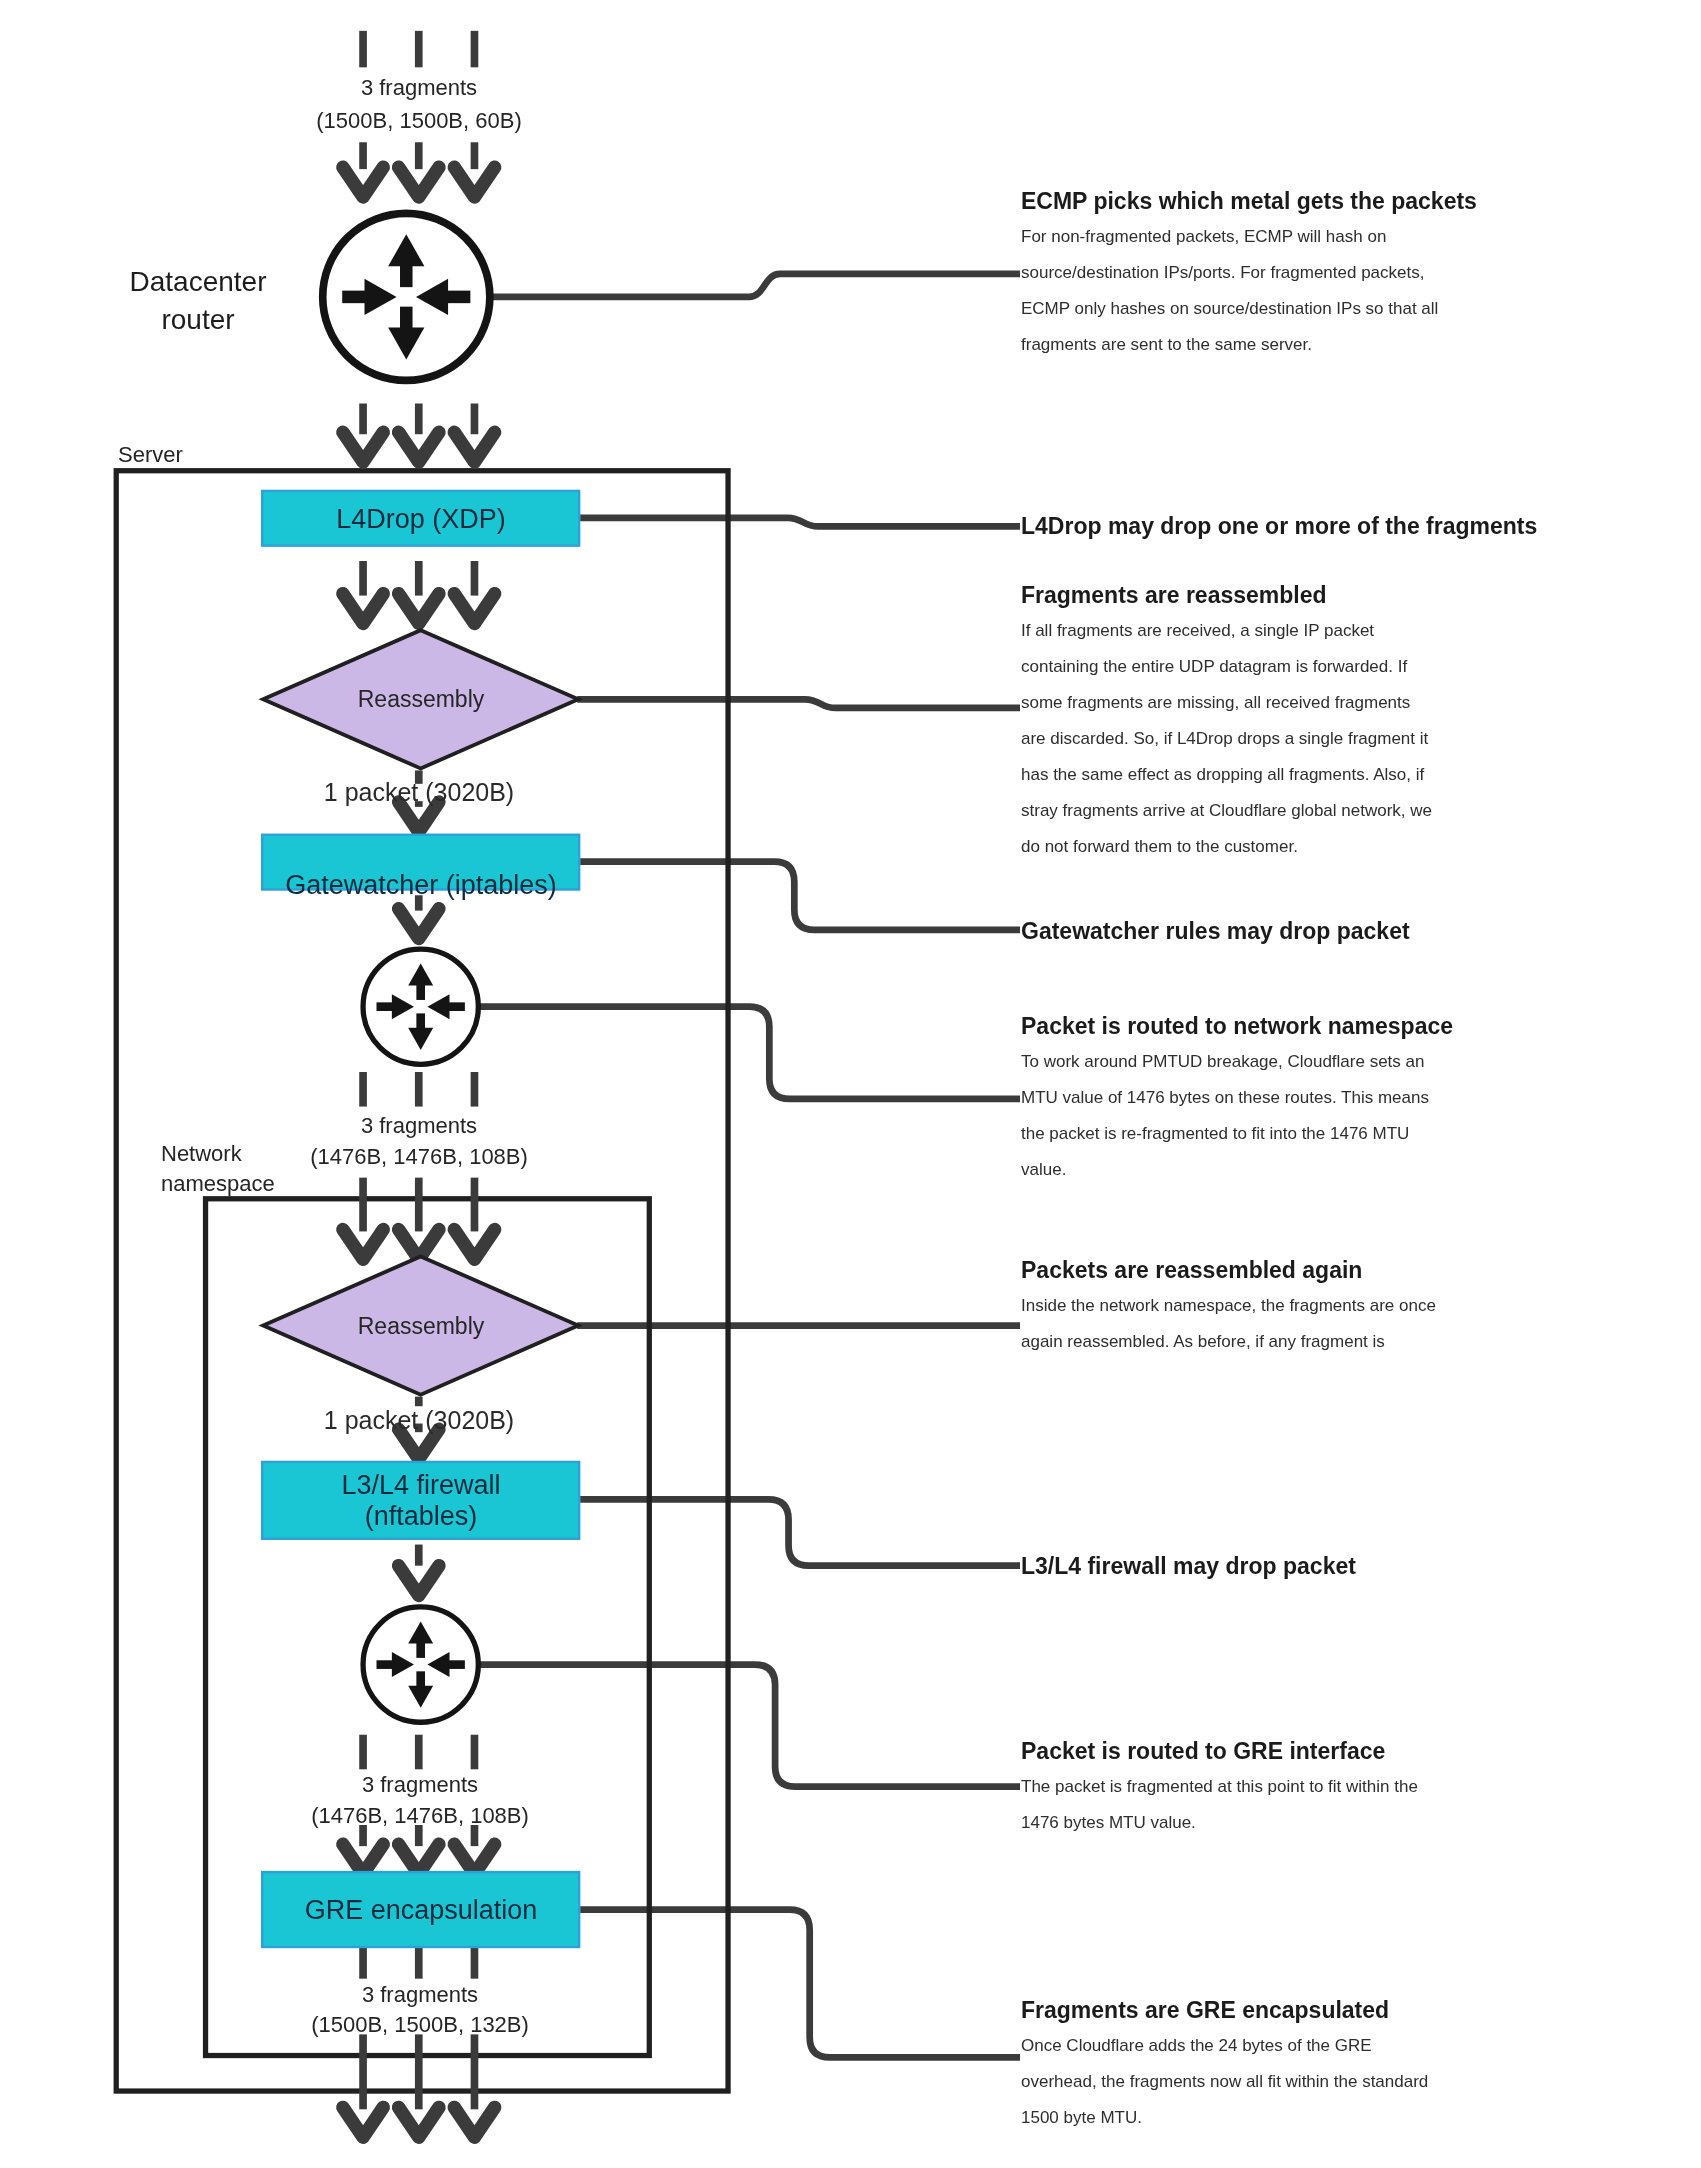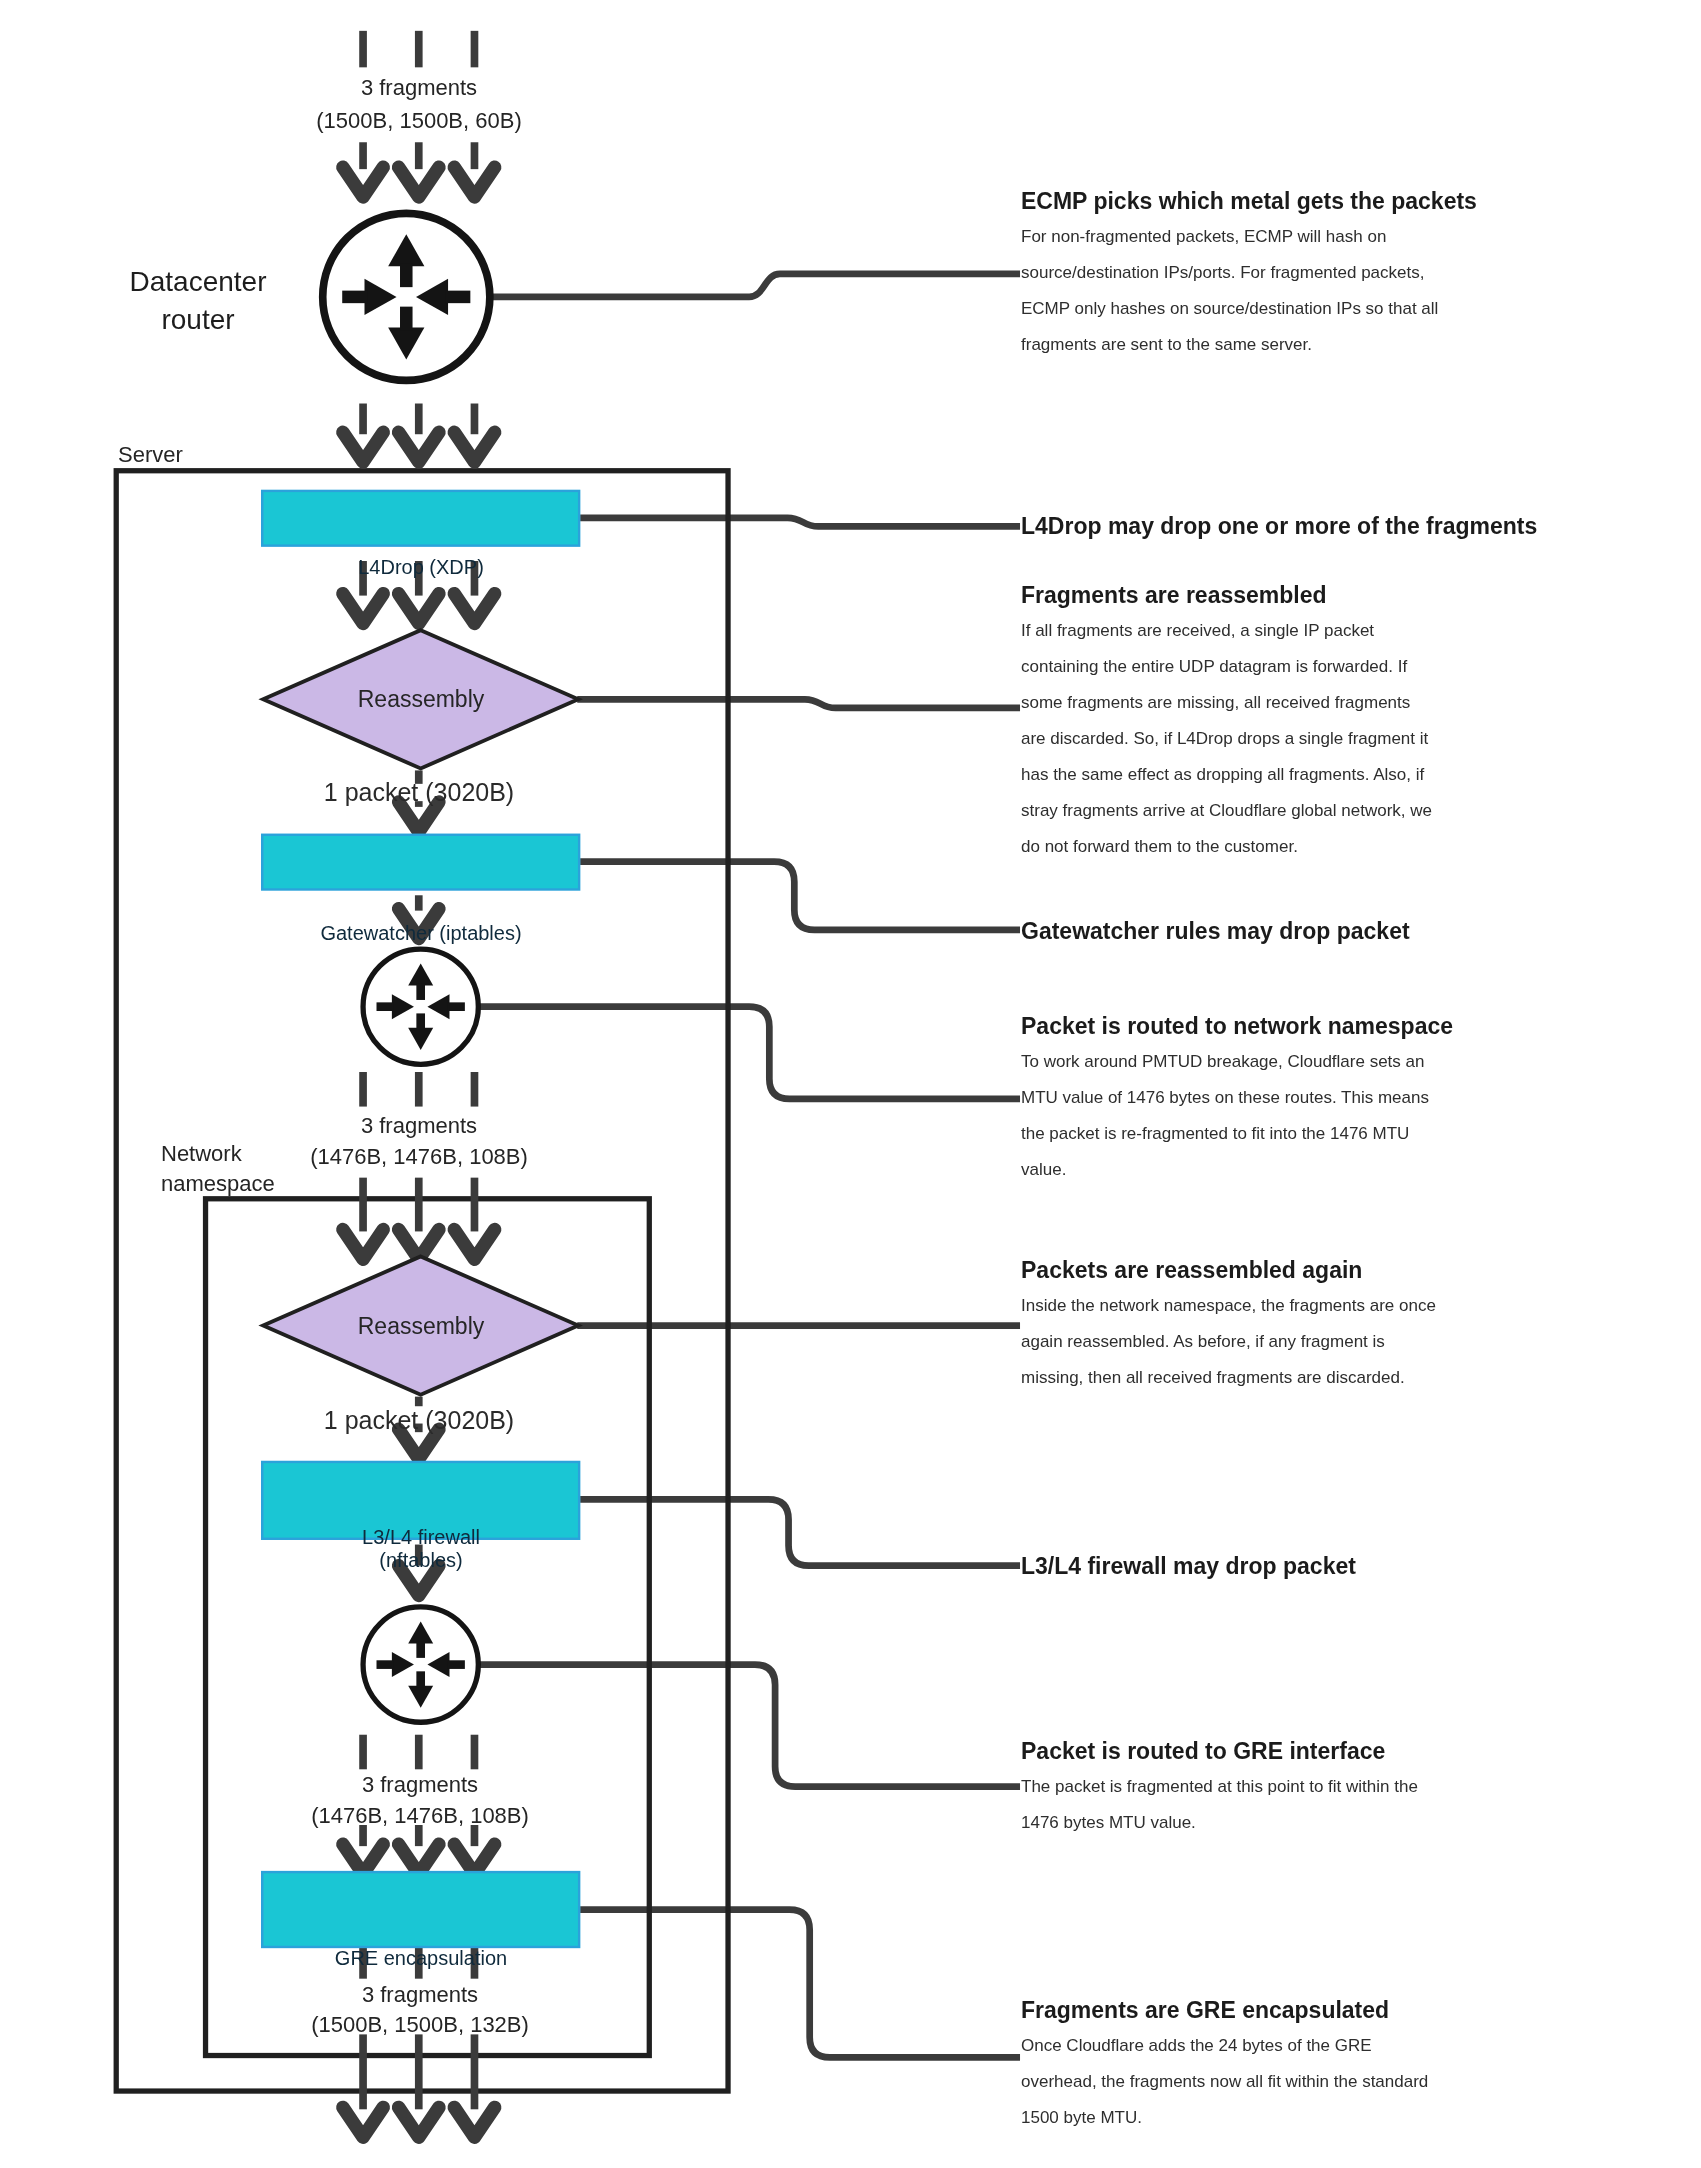--- a/index.html
+++ b/index.html
@@ -4,21 +4,21 @@
 <style>
   html,body{margin:0;padding:0;background:#ffffff;}
   #canvas{
     position:relative;width:1540px;height:2168px;background:#ffffff;
     font-family:"Liberation Sans", sans-serif;overflow:hidden;
   }
   #diagram-svg{position:absolute;left:0;top:0;}
   .c{position:absolute;transform:translate(-50%,-50%);white-space:nowrap;text-align:center;}
   .small-lbl{font-size:22px;color:#252525;}
   .packet-lbl{font-size:25px;color:#2a2a2a;}
-  .node-lbl{font-size:20px;color:#0f2a3c;margin-top:48px;}
+  .node-lbl{font-size:27px;color:#0f2a3c;}
   .diamond-lbl{font-size:23px;color:#262626;}
   .zone-lbl{position:absolute;font-size:22px;color:#252525;line-height:30px;white-space:nowrap;}
   .dc-lbl{font-size:28px;color:#1d1d1d;line-height:38px;}
   .ann{position:absolute;left:1021px;width:680px;}
   .ann-t{font-weight:bold;font-size:23px;line-height:36px;color:#1b1b1b;white-space:nowrap;}
   .ann-l{font-size:17px;line-height:36px;color:#2e2e2e;white-space:nowrap;}
 </style>
 </head>
 <body>
 
@@ -209,21 +209,20 @@
     <div class="ann-l">To work around PMTUD breakage, Cloudflare sets an</div>
     <div class="ann-l">MTU value of 1476 bytes on these routes. This means</div>
     <div class="ann-l">the packet is re-fragmented to fit into the 1476 MTU</div>
     <div class="ann-l">value.</div>
   </div>
 
   <div class="ann" style="top:1252px">
     <div class="ann-t">Packets are reassembled again</div>
     <div class="ann-l">Inside the network namespace, the fragments are once</div>
     <div class="ann-l">again reassembled. As before, if any fragment is</div>
-    <div class="ann-l">missing, then all received fragments are discarded.</div>
   </div>
 
   <div class="ann" style="top:1548px">
     <div class="ann-t">L3/L4 firewall may drop packet</div>
   </div>
 
   <div class="ann" style="top:1733px">
     <div class="ann-t">Packet is routed to GRE interface</div>
     <div class="ann-l">The packet is fragmented at this point to fit within the</div>
     <div class="ann-l">1476 bytes MTU value.</div>

